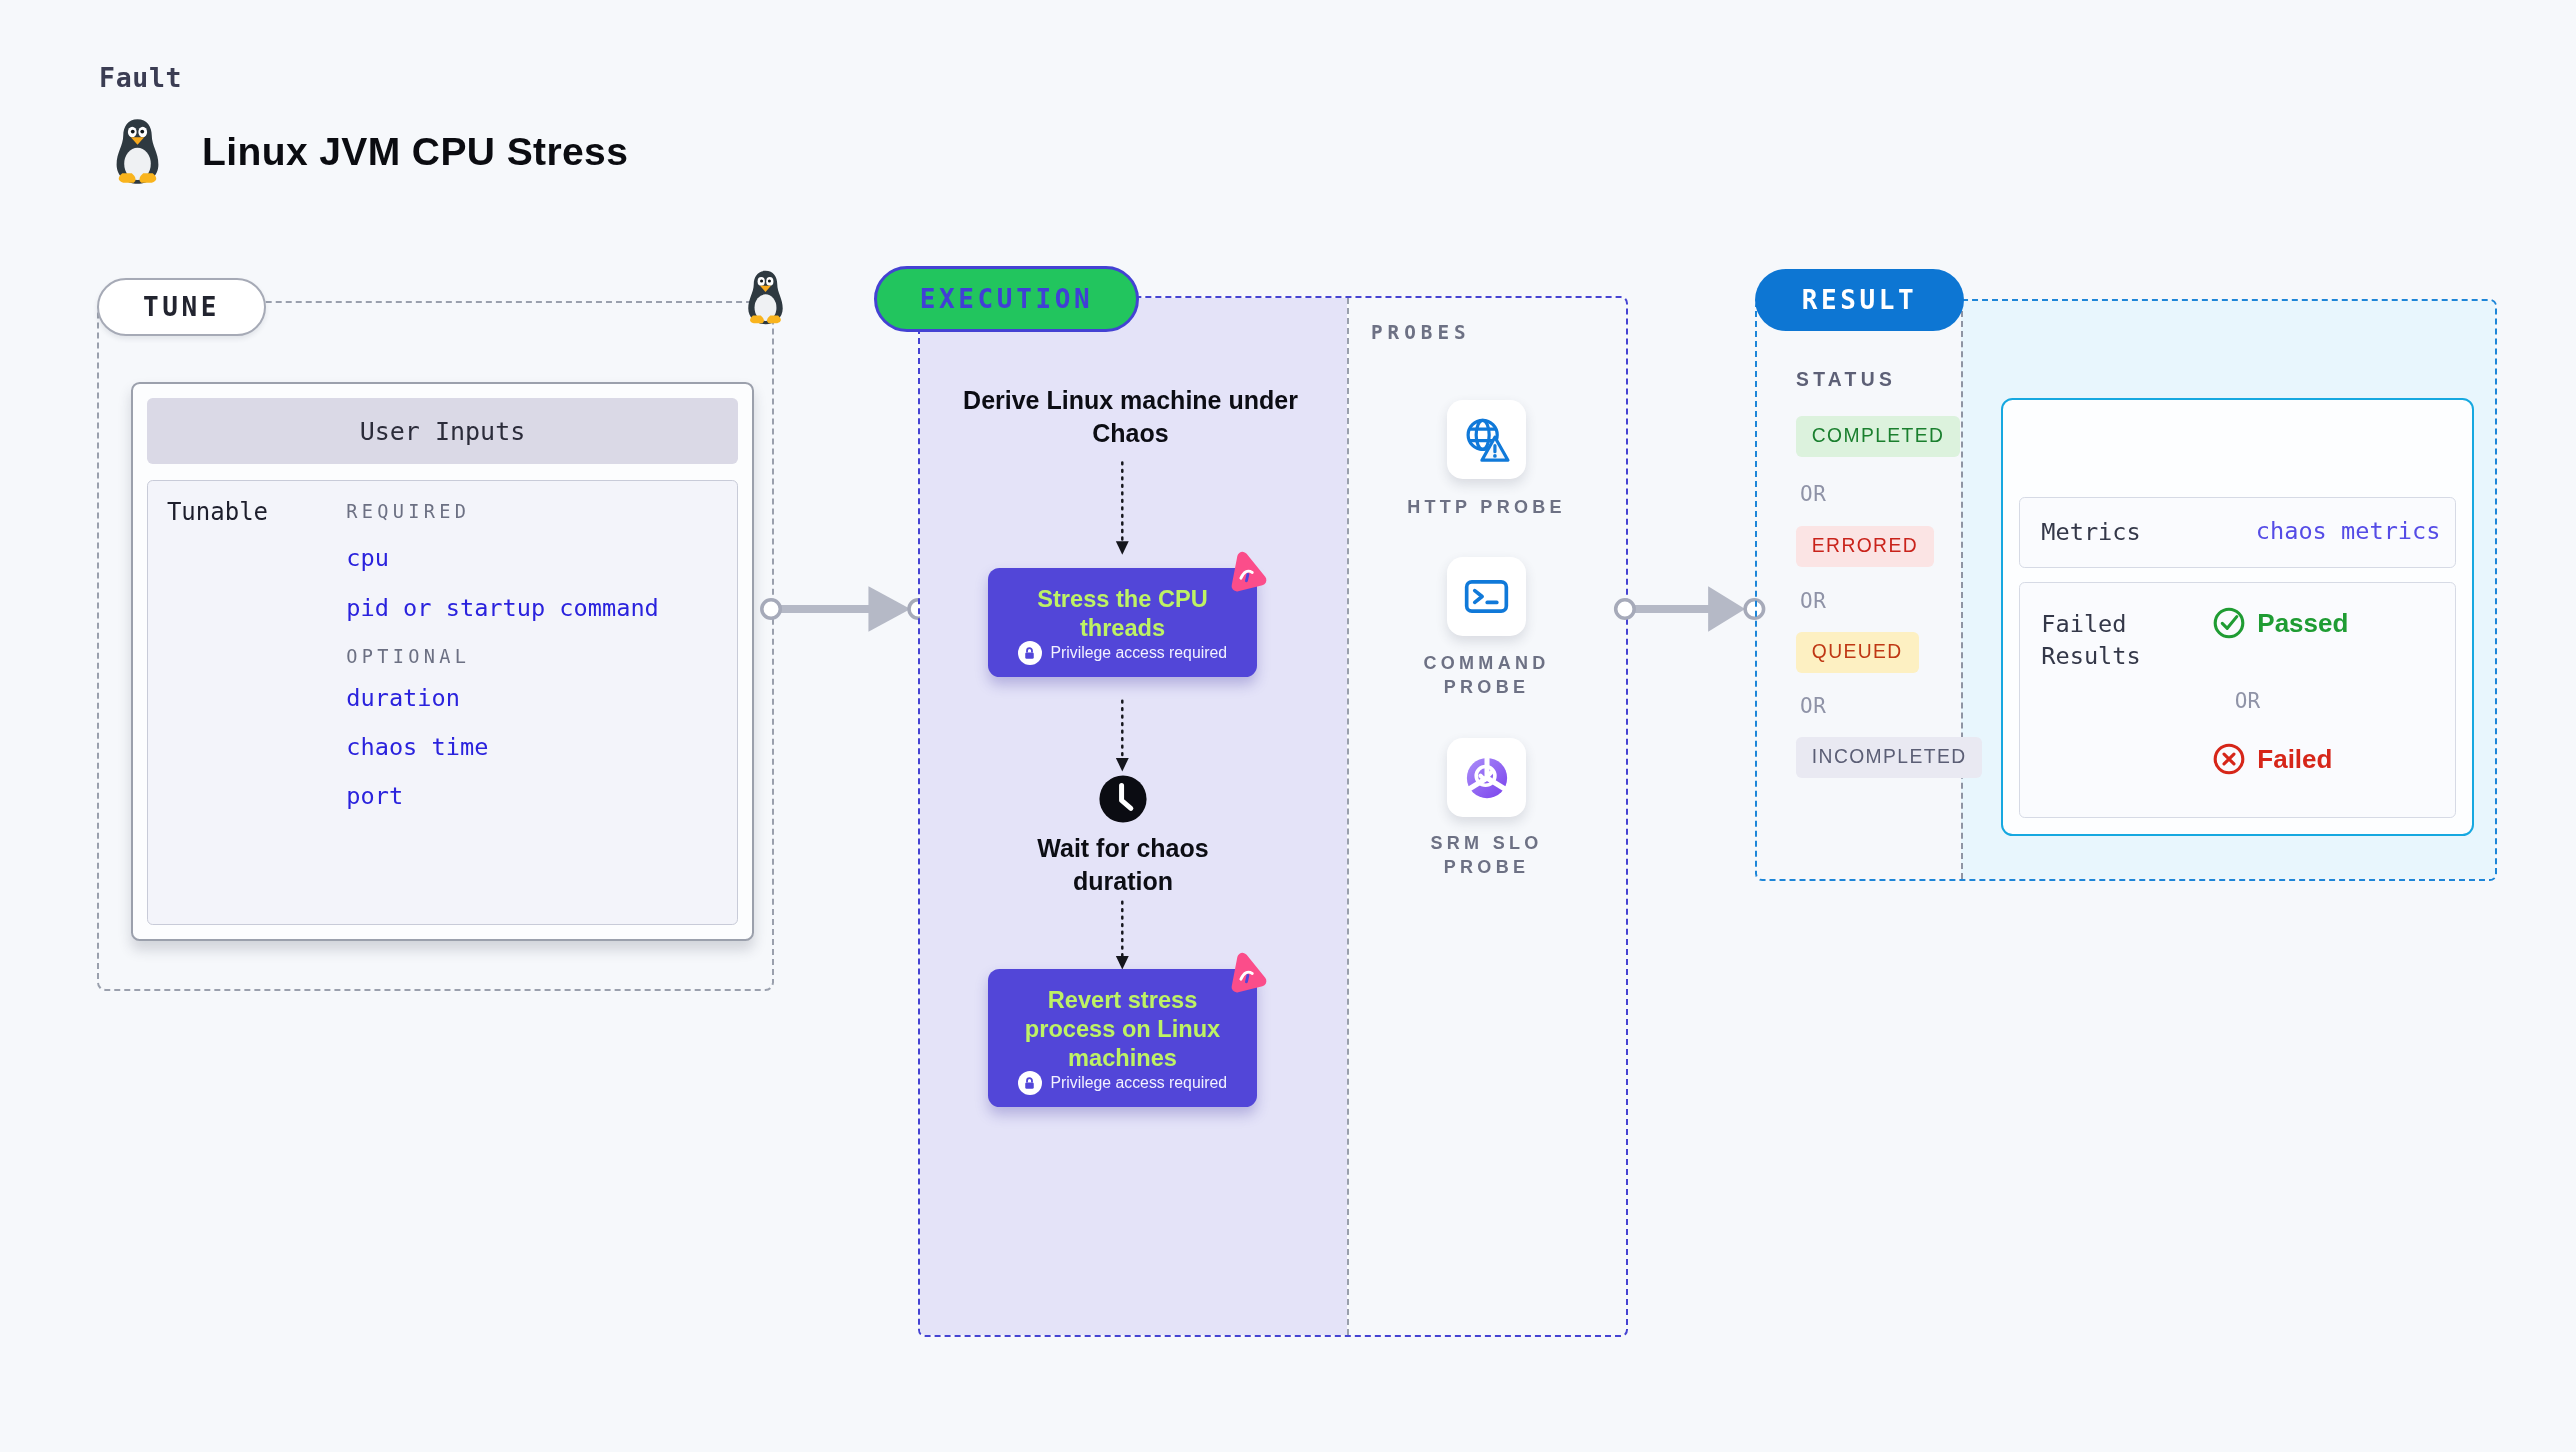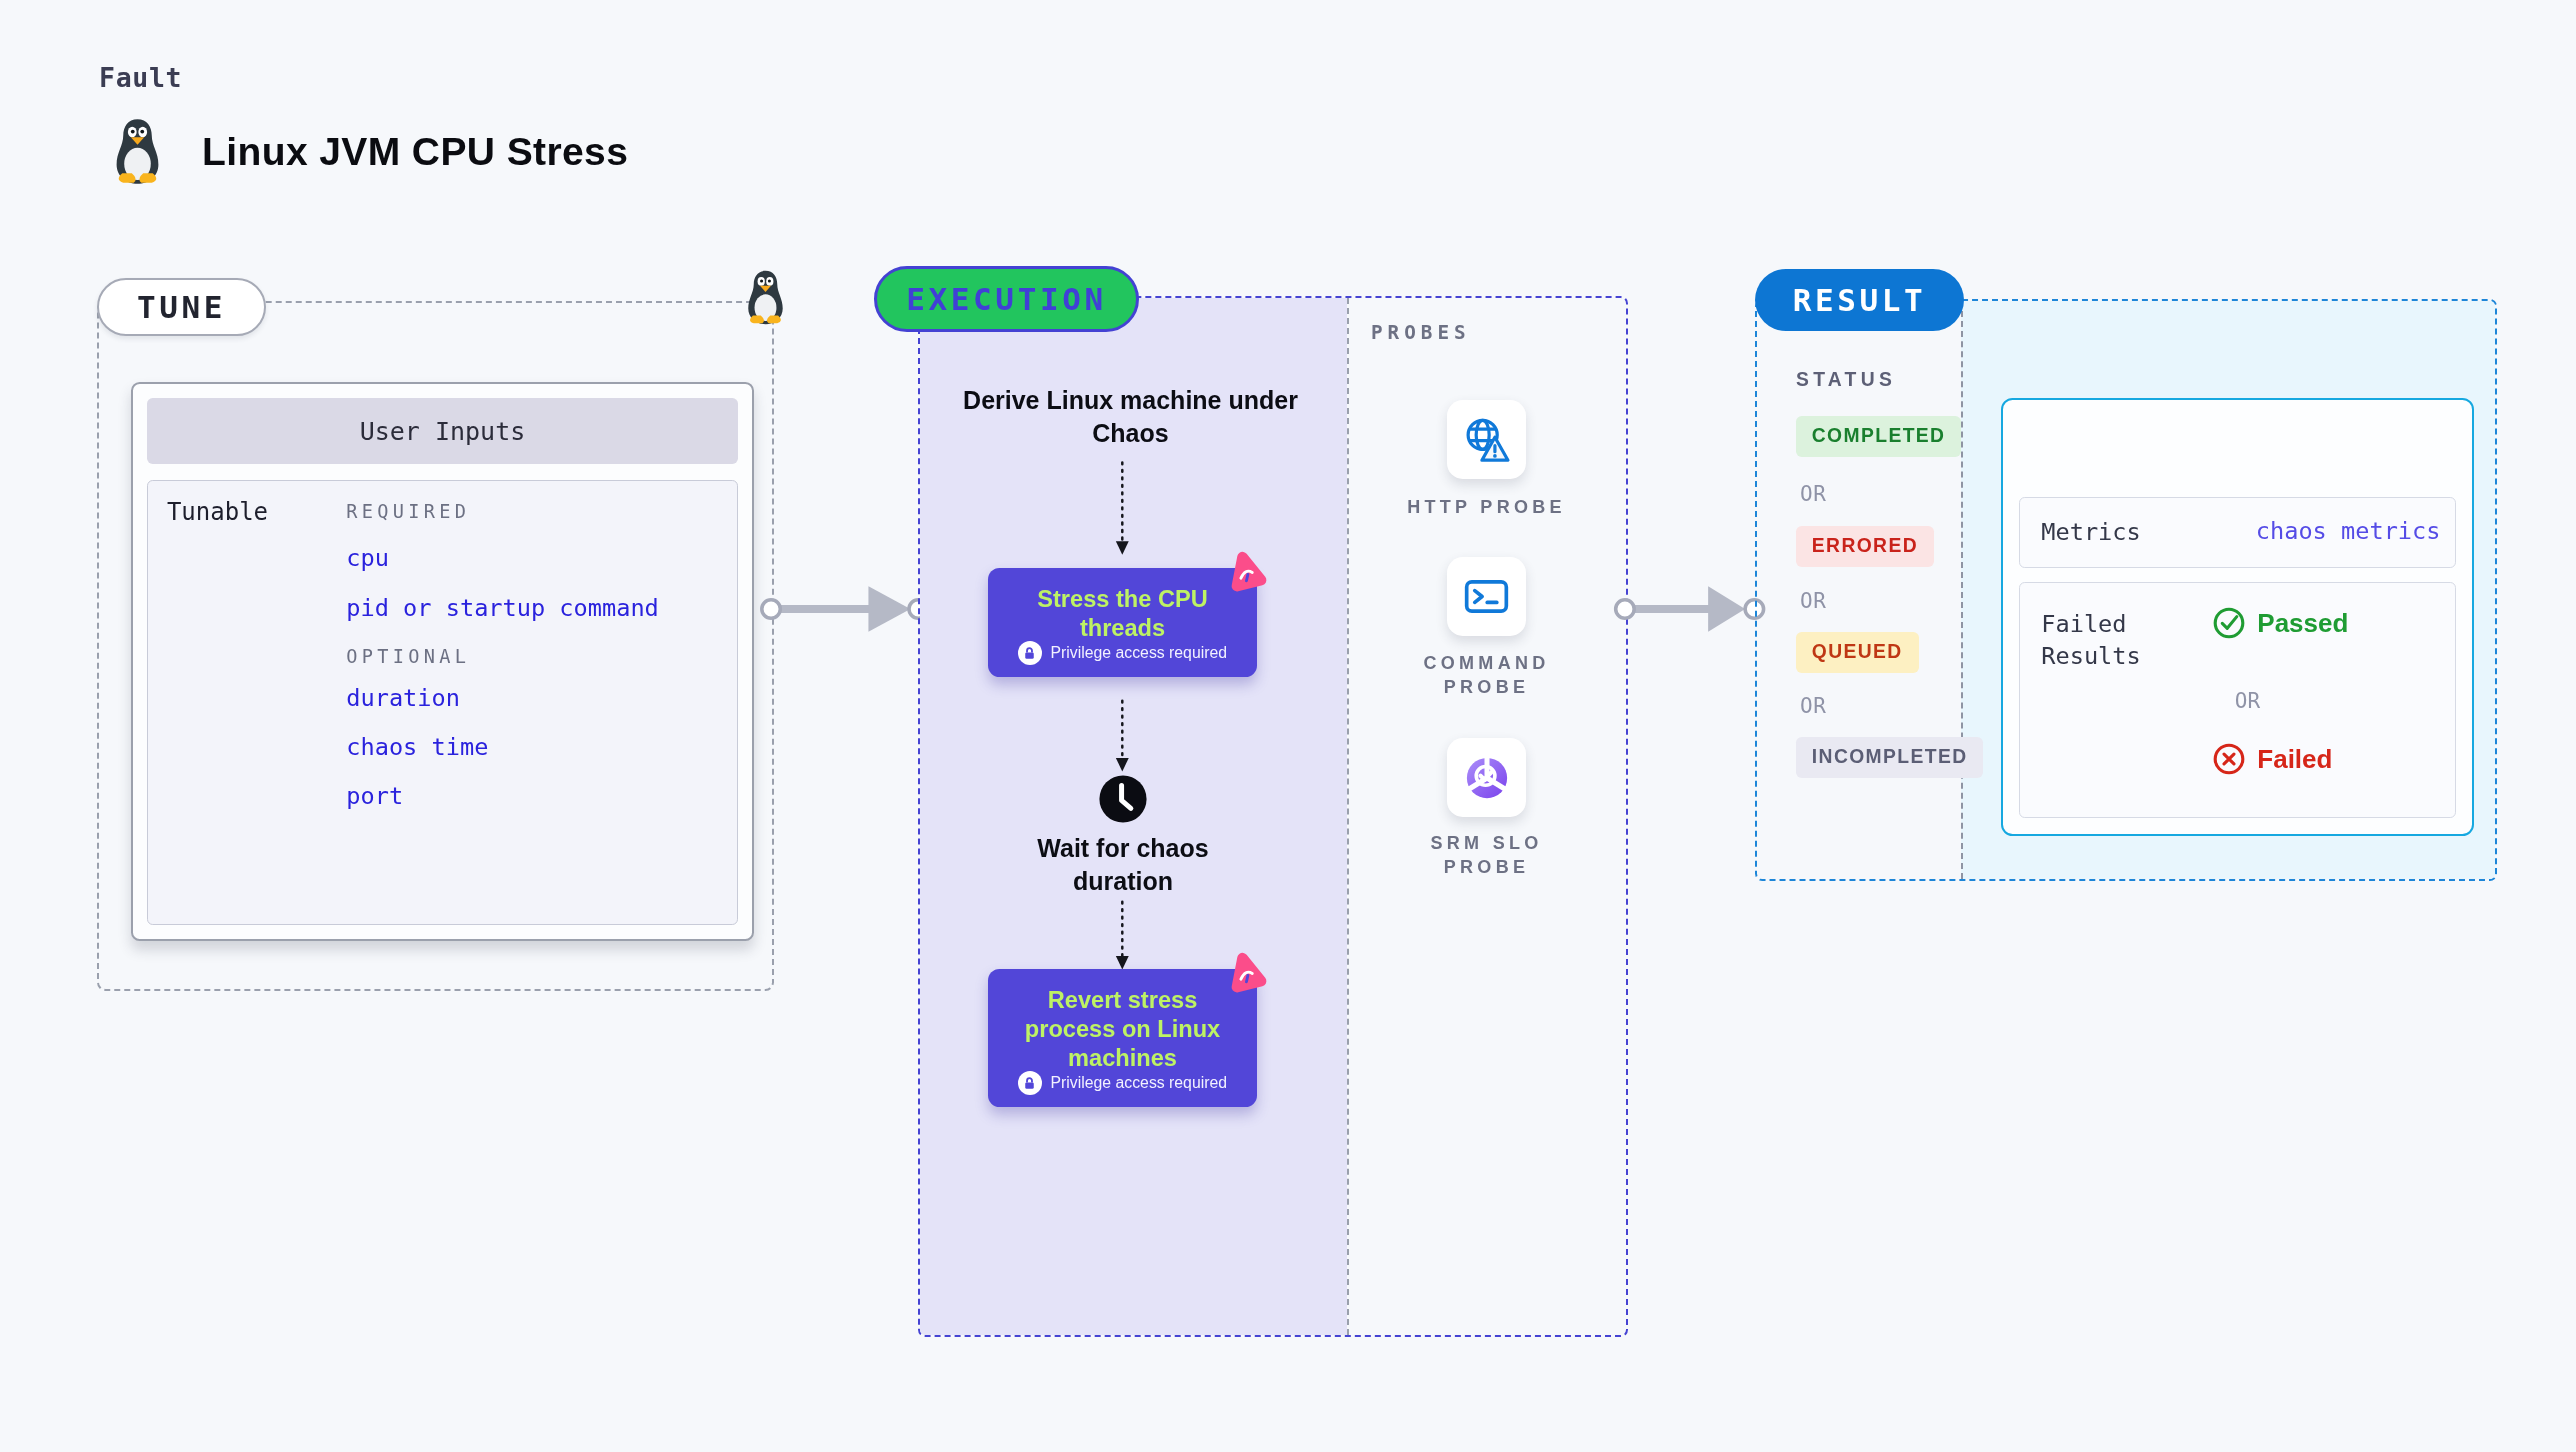--- a/index.html
+++ b/index.html
@@ -9,21 +9,21 @@
   .mono{font-family:"DejaVu Sans Mono",monospace;}
   .sans{font-family:"Liberation Sans",sans-serif;}
 
   
   .kicker{left:99px;top:62px;font-size:26.5px;font-weight:600;color:#3b3d53;letter-spacing:0.7px;}
   .title-tux{left:109px;top:117px;width:57px;height:69px;}
   .page-title{left:202px;top:130px;font-size:39px;font-weight:bold;color:#0b0c11;letter-spacing:0.4px;}
 
   
   .pill{display:flex;align-items:center;justify-content:center;border-radius:43px;
-        font-weight:bold;font-size:31px;letter-spacing:3.6px;text-align:center;}
+        font-weight:bold;font-size:26px;letter-spacing:3.6px;text-align:center;}
   .pill-tune{left:97px;top:278px;width:165px;height:54px;background:#ffffff;
              border:2.1px solid #a6aab6;color:#22242f;box-shadow:0 2.9px 5.7px rgba(50,55,75,.10);}
   .pill-exec{left:874px;top:266px;width:259px;height:60px;background:#22c55e;
              border:3.6px solid #4442d3;color:#413fd6;}
   .pill-result{left:1755px;top:269px;width:209px;height:62px;background:#0d76d3;color:#ffffff;}
 
   
   .tune-box{left:97px;top:301px;width:673px;height:686px;border:2.1px dashed #9aa0ad;border-radius:8.6px;}
   .exec-box{left:918px;top:296px;width:706px;height:1037px;border:2.9px dashed #4543d3;border-radius:7.2px;}
   .exec-fill{left:0;top:0;bottom:0;width:427px;background:#e4e3f8;border-radius:5px 0 0 5px;}
@@ -56,21 +56,21 @@
   
   .probes-label{left:451px;top:23px;font-size:19.3px;font-weight:bold;letter-spacing:5px;color:#6d7184;}
   .probe-card{left:527px;width:79px;height:79px;background:#ffffff;border-radius:15.8px;
               box-shadow:0 5.7px 11.5px rgba(50,55,80,.14);display:flex;align-items:center;justify-content:center;}
   .probe-label{left:477px;width:179px;text-align:center;font-size:18px;font-weight:bold;
                letter-spacing:4.3px;color:#6d7184;line-height:23.6px;}
 
   
   .status-label{left:39px;top:68px;font-size:19.3px;font-weight:bold;letter-spacing:4.3px;color:#5d6076;}
   .badge{position:absolute;left:39px;display:inline-block;padding:9.3px 15.8px;border-radius:5.7px;
-         font-size:19.3px;font-weight:bold;letter-spacing:1.4px;white-space:nowrap;}
+         font-size:19.3px;font-weight:normal;letter-spacing:1.4px;white-space:nowrap;}
   .b-completed{background:#dcf2dd;color:#1a7f2e;}
   .b-errored{background:#fbe4e4;color:#c9231b;}
   .b-queued{background:#fdf0c2;color:#bf3714;}
   .b-incompleted{background:#e9e9f2;color:#5b5e75;text-align:right;}
   .or{position:absolute;left:43px;font-size:21px;font-weight:500;color:#8f93a7;letter-spacing:0.7px;}
 
   
   .output-card{left:244px;top:97px;width:469px;height:434px;background:#fdfeff;
                border:2.9px solid #16a8e0;border-radius:11.5px;}
   .output-header{left:15.8px;top:15.8px;right:15.8px;height:66px;background:#d9d8e6;border-radius:5.7px;

